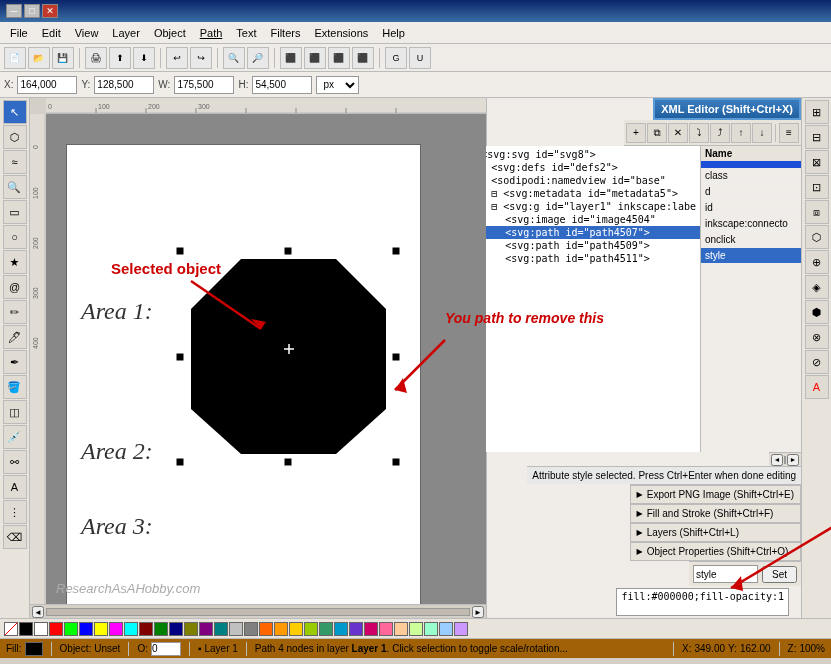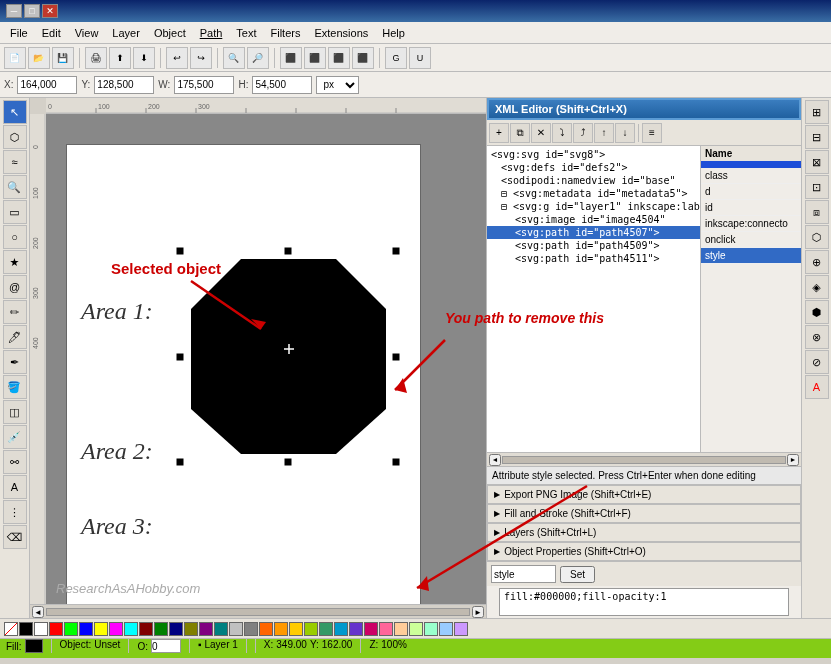--- a/index.html
+++ b/index.html
@@ -133,20 +133,21 @@
       border: 1px solid #666;
     }
 
     
     #xml-panel {
       width: 315px;
       background: #f0ede8;
       border-left: 1px solid #bbb;
       display: flex;
       flex-direction: column;
+      align-items: flex-end;
     }
     #xml-title {
       background: linear-gradient(to bottom, #3a7dbf, #2060a0);
       color: white;
       height: 22px;
       display: flex;
       align-items: center;
       padding: 0 6px;
       font-size: 11px;
       font-weight: bold;
@@ -284,25 +285,25 @@
       height: 14px;
       background: #d4d0c8;
       border-top: 1px solid #bbb;
       display: flex;
       align-items: center;
     }
 
     
     #statusbar {
       height: 20px;
-      background: #84cc16;
+      background: #a16207;
       border-top: 1px solid #bbb;
       display: flex;
-      align-items: flex-start;
-      padding: 0 6px;
+      align-items: center;
+      padding: 8px 6px;
       font-size: 10px;
       gap: 8px;
     }
     .status-section {
       display: flex;
       align-items: center;
       gap: 3px;
     }
     .status-sep { width: 1px; height: 14px; background: #bbb; }
 
@@ -672,20 +673,23 @@
   <div class="status-section">
     <span>O:</span>
     <input style="width: 30px; height: 14px; font-size: 10px; border: 1px solid rgb(153, 153, 153);" value="0">
   </div>
   <div class="status-sep"></div>
   <div style="display:flex;align-items:center;gap:3px;">
     <span>▪</span>
     <span style="font-size:10px;">Layer 1</span>
   </div>
   <div class="status-sep"></div>
+  <div style="flex:1;font-size:10px;">
+    <span>Path 4 nodes in layer </span><strong>Layer 1</strong><span>. Click selection to toggle scale/rotation...</span>
+  </div>
   <div class="status-sep"></div>
   <div class="status-section">
     <span>X:</span>
     <span> 349.00</span>
     <span> Y:</span>
     <span> 162.00</span>
   </div>
   <div class="status-sep"></div>
   <div class="status-section">
     <span>Z:</span>

